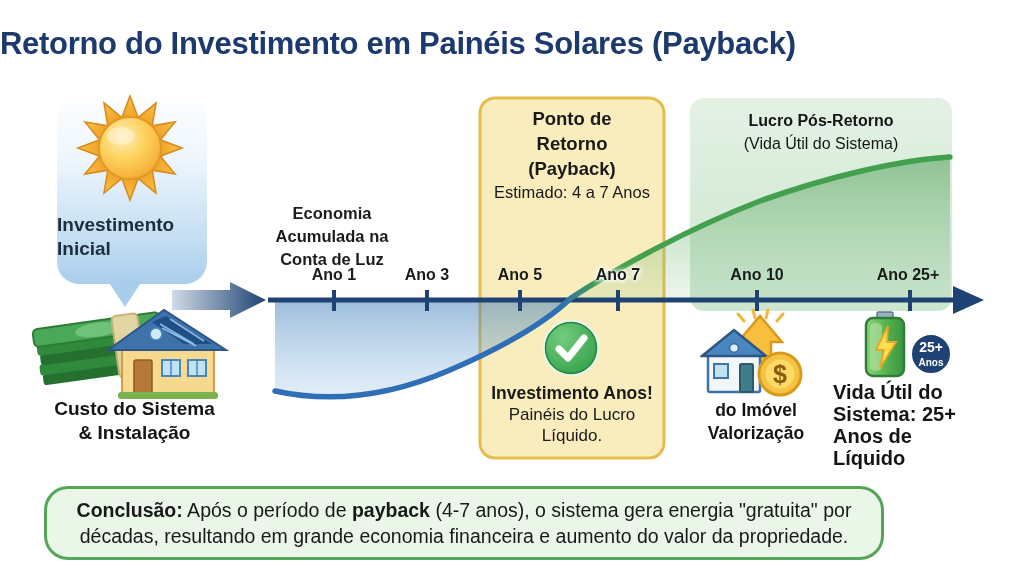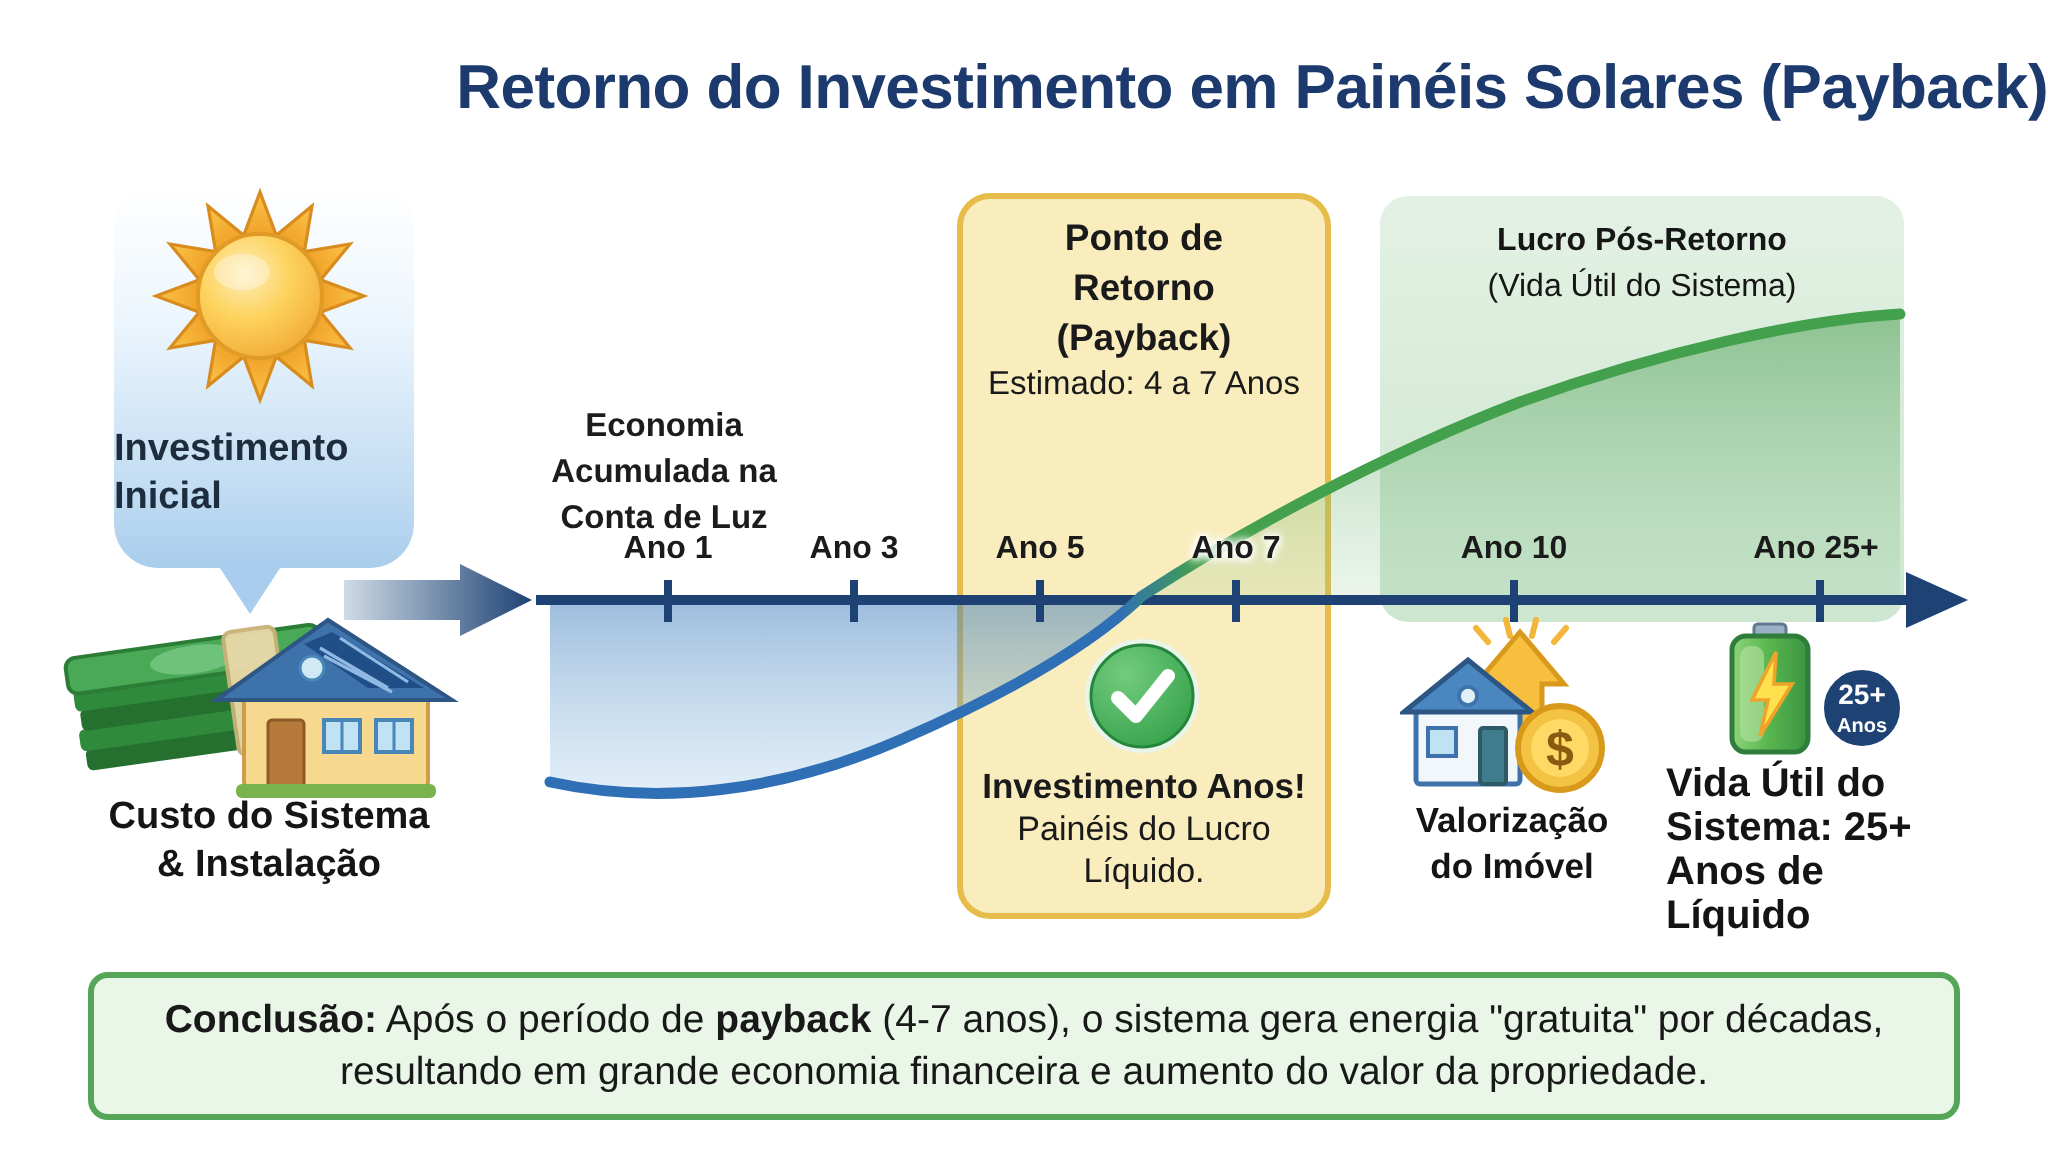--- a/index.html
+++ b/index.html
@@ -2,21 +2,21 @@
 <html><head>
 <meta charset="utf-8">
 <style>
   html,body{margin:0;padding:0;background:#fff;}
   #stage{
     position:relative;width:1024px;height:576px;background:#ffffff;overflow:hidden;
     font-family:"Liberation Sans", sans-serif;
   }
   .abs{position:absolute;}
   #title{
-    left:0;top:26px;width:1024px;text-align:right;
+    left:0;top:26px;width:1024px;text-align:left;
     font-size:31px;font-weight:700;color:#1c3a6d;letter-spacing:-0.3px;
   }
   
   #callout{
     left:57px;top:92px;width:150px;height:192px;border-radius:22px;
     background:linear-gradient(180deg,#ffffff 0%,#edf6fd 35%,#c3ddf3 78%,#a9cdec 100%);
   }
   #callout-tail{
     left:108px;top:281px;width:0;height:0;
     border-left:17px solid transparent;border-right:17px solid transparent;
@@ -45,22 +45,22 @@
   
   #profit-head{left:690px;top:108px;width:262px;text-align:center;color:#161616;}
   #profit-head .b{font-size:16px;font-weight:700;line-height:25px;}
   #profit-head .r{font-size:16px;font-weight:400;line-height:22px;}
   #valuation-caption{left:692px;top:399px;width:128px;text-align:center;
     font-size:17.5px;font-weight:700;color:#141414;line-height:23px;}
   #lifespan-caption{left:833px;top:381px;width:148px;
     font-size:20px;font-weight:700;color:#141414;line-height:22px;}
   
   #conclusion{
-    left:44px;top:486px;width:936px;height:74px;box-sizing:border-box;
-    background:#e9f6e8;border:3px solid #56a65a;border-radius:10px;
+    left:44px;top:486px;width:840px;height:74px;box-sizing:border-box;
+    background:#e9f6e8;border:3px solid #56a65a;border-radius:24px;
     display:flex;align-items:center;justify-content:center;
   }
   #conclusion .txt{
     padding:0 26px;text-align:center;font-size:19.5px;line-height:26px;color:#191919;
   }
   #conclusion .bold{font-weight:700;}
 </style>
 </head>
 <body>
 
@@ -269,22 +269,22 @@
       <circle cx="34" cy="40" r="4.5" fill="#dff0f8" stroke="#3e72ab" stroke-width="1.8"></circle>
     </g>
     <g>
       <circle cx="80" cy="66" r="21" fill="#f5c343" stroke="#d99a1b" stroke-width="3"></circle>
       <circle cx="80" cy="66" r="14.5" fill="#ffd966"></circle>
       <text x="80" y="75" text-anchor="middle" font-family="Liberation Sans, sans-serif" font-size="25" font-weight="bold" fill="#8a5a10">$</text>
     </g>
   </svg>
 
   <div id="valuation-caption" class="abs">
+    <div>do Imóvel</div>
     <div>Valorização</div>
-    <div>do Imóvel</div>
   </div>
 
   <svg class="abs" style="left:860px;top:310px" width="100" height="70" viewBox="0 0 100 70">
     <defs>
       <linearGradient id="batt" x1="0" y1="0" x2="1" y2="0">
         <stop offset="0" stop-color="#8ed47a"></stop>
         <stop offset="0.5" stop-color="#57b54e"></stop>
         <stop offset="1" stop-color="#3a9440"></stop>
       </linearGradient>
     </defs>

